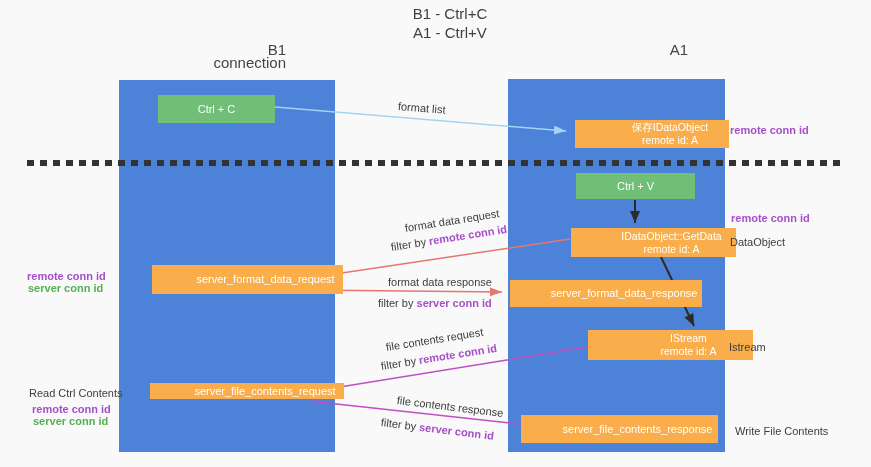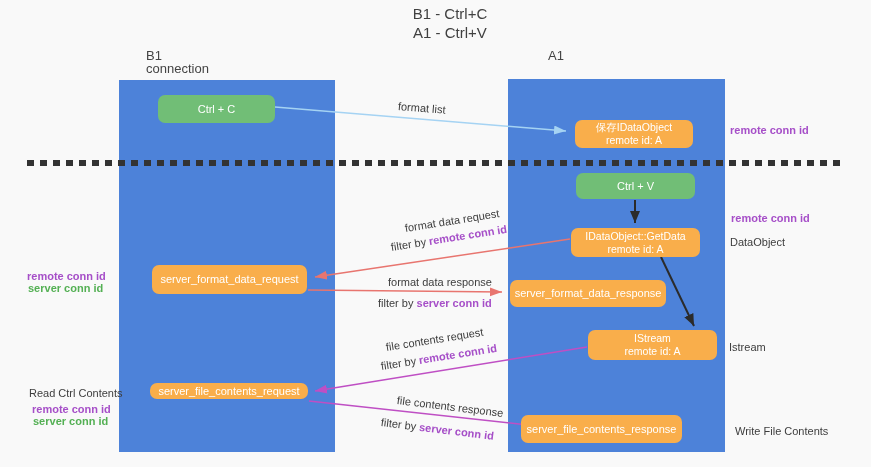--- a/index.html
+++ b/index.html
@@ -1,34 +1,34 @@
 <!DOCTYPE html>
 <html style="--bg: #f9f9f9; --lane: #4d82d9; --box_orange: #f9ae4b; --box_green: #71be76; --arrow_blue: #a5d3f3; --arrow_red: #e8756f; --arrow_magenta: #bf4fc4; --arrow_black: #2b2b2b; --dashed_line: #333333; --text_purple: #a64fc8; --text_green: #54b054;"><head>
 <meta charset="utf-8">
 <style>
   html,body{margin:0;padding:0;background:#f9f9f9;}
   .canvas{position:relative;width:871px;height:467px;background:var(--bg,#f9f9f9);
           font-family:"Liberation Sans",sans-serif;overflow:hidden;}
   .lane{position:absolute;background:var(--lane,#4d82d9);z-index:1;}
   .wires{position:absolute;left:0;top:0;z-index:2;}
   .node{position:absolute;z-index:3;display:flex;flex-direction:column;align-items:center;
-        justify-content:center;text-align:center;color:#fff;font-size:11px;line-height:13px;border-radius:7px;}
-  .node.orange{background:var(--box_orange,#f9ae4b);}
+        justify-content:center;text-align:center;color:#fff;font-size:11px;line-height:13px;}
+  .node.orange{background:var(--box_orange,#f9ae4b);padding-left:36px;}
   .node.green{background:var(--box_green,#71be76);}
   .node .l2{font-size:10.5px;}
   .lbl{position:absolute;z-index:4;font-size:11px;color:#3d3d3d;white-space:nowrap;line-height:13px;}
   .purple{color:var(--text_purple,#a64fc8);font-weight:bold;}
   .greentxt{color:var(--text_green,#54b054);font-weight:bold;}
   .tiltup{transform:rotate(-9deg);transform-origin:left center;}
   .tiltdn4{transform:rotate(4.5deg);transform-origin:left center;}
   .tiltdn7{transform:rotate(7deg);transform-origin:left center;}
   .title{position:absolute;left:330px;top:4px;width:240px;text-align:center;z-index:4;
          font-size:15px;line-height:19px;color:#404040;}
-  .lanehdr{position:absolute;top:49px;width:140px;text-align:left;z-index:4;
-           font-size:13px;line-height:13px;color:#444;}
+  .lanehdr{position:absolute;top:43px;width:140px;text-align:right;z-index:4;
+           font-size:15px;line-height:13px;color:#444;}
 </style>
 </head>
 <body>
 
 <div class="canvas">
 
   <div class="title">
     <div>B1 - Ctrl+C</div>
     <div>A1 - Ctrl+V</div>
   </div>

